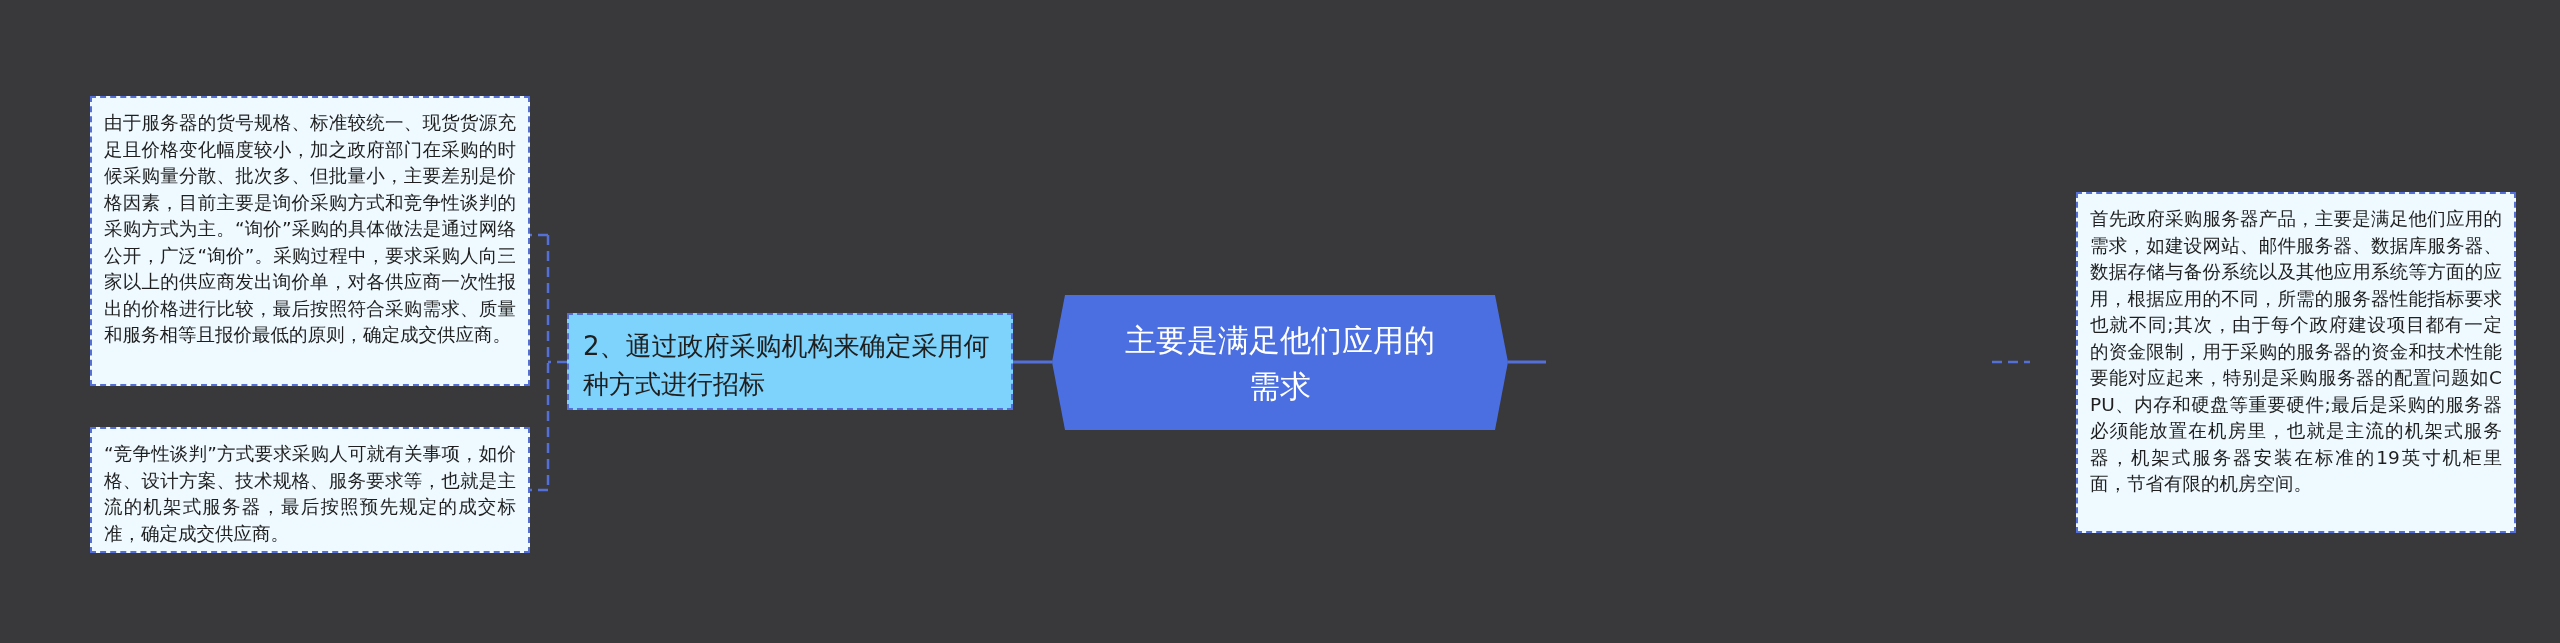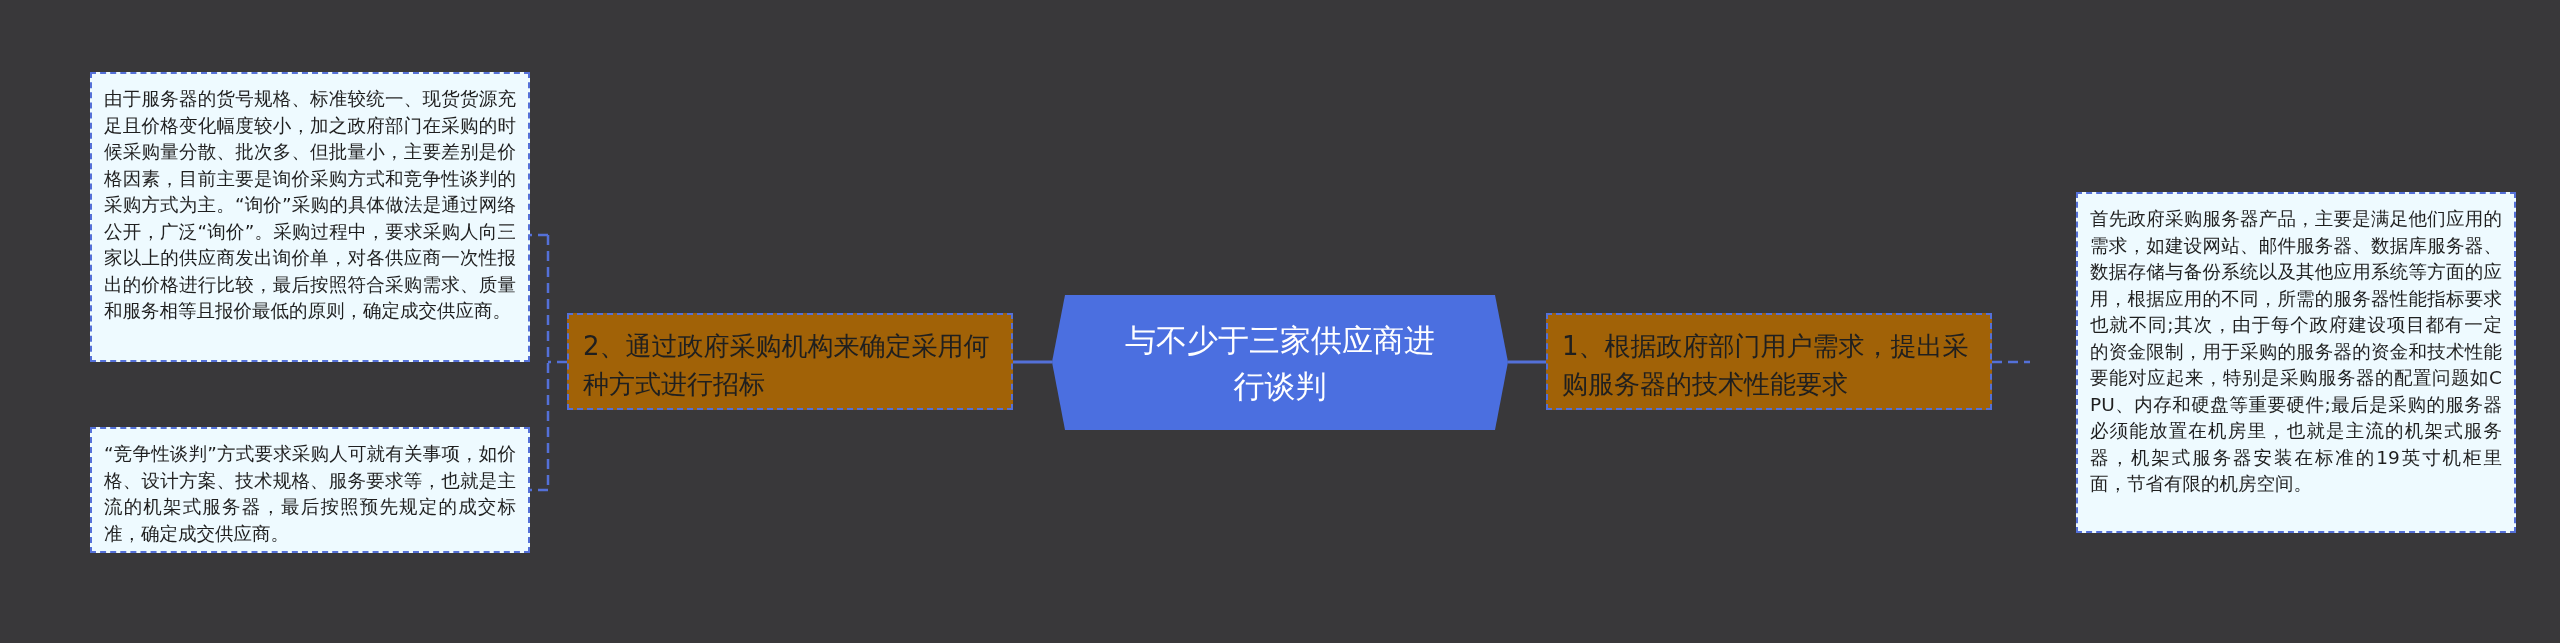--- a/index.html
+++ b/index.html
@@ -39,21 +39,21 @@
     box-sizing: border-box;
     z-index: 2;
   }
   .center-node .shape {
     position: absolute;
     inset: 0;
     z-index: -1;
   }
   .branch-node {
     position: absolute;
-    background: #a16207;
+    background: #7dd3fc;
     border: 2px dashed #5470d8;
     box-sizing: border-box;
     color: #1f1f1f;
     font-size: 26px;
     line-height: 38px;
     padding: 12px 14px 10px 14px;
     z-index: 2;
   }
   .leaf-node {
     position: absolute;
@@ -88,32 +88,29 @@
 
     <line x1="548" y1="490" x2="530" y2="490" stroke="#5470d8" stroke-width="2.5" stroke-dasharray="10,6"></line>
 
     <line x1="1992" y1="362" x2="2030" y2="362" stroke="#5470d8" stroke-width="2.5" stroke-dasharray="10,6"></line>
   </svg>
 
   <div class="center-node">
     <svg class="shape" viewBox="0 0 456 135" preserveAspectRatio="none">
       <polygon points="13,0 443,0 456,67 443,135 13,135 0,67" fill="#4b6fe0"></polygon>
     </svg>
-    <span>与不少于三家供应商进行谈判</span>
+    <span>主要是满足他们应用的需求</span>
   </div>
 
   <div class="branch-node" style="left:567px; top:313px; width:446px; height:97px;">
     <span>2、通过政府采购机构来确定采用何种方式进行招标</span>
   </div>
 
-  <div class="branch-node" style="left:1546px; top:313px; width:446px; height:97px;">
-    <span>1、根据政府部门用户需求，提出采购服务器的技术性能要求</span>
-  </div>
 
-  <div class="leaf-node" style="left:90px; top:72px; width:440px; height:290px;">
+  <div class="leaf-node" style="left:90px; top:96px; width:440px; height:290px;">
     <span>由于服务器的货号规格、标准较统一、现货货源充足且价格变化幅度较小，加之政府部门在采购的时候采购量分散、批次多、但批量小，主要差别是价格因素，目前主要是询价采购方式和竞争性谈判的采购方式为主。“询价”采购的具体做法是通过网络公开，广泛“询价”。采购过程中，要求采购人向三家以上的供应商发出询价单，对各供应商一次性报出的价格进行比较，最后按照符合采购需求、质量和服务相等且报价最低的原则，确定成交供应商。</span>
   </div>
 
   <div class="leaf-node" style="left:90px; top:427px; width:440px; height:126px;">
     <span>“竞争性谈判”方式要求采购人可就有关事项，如价格、设计方案、技术规格、服务要求等，也就是主流的机架式服务器，最后按照预先规定的成交标准，确定成交供应商。</span>
   </div>
 
   <div class="leaf-node" style="left:2030px; top:192px; width:440px; height:341px;margin-left:46px;">
     <span>首先政府采购服务器产品，主要是满足他们应用的需求，如建设网站、邮件服务器、数据库服务器、数据存储与备份系统以及其他应用系统等方面的应用，根据应用的不同，所需的服务器性能指标要求也就不同;其次，由于每个政府建设项目都有一定的资金限制，用于采购的服务器的资金和技术性能要能对应起来，特别是采购服务器的配置问题如CPU、内存和硬盘等重要硬件;最后是采购的服务器必须能放置在机房里，也就是主流的机架式服务器，机架式服务器安装在标准的19英寸机柜里面，节省有限的机房空间。</span>
   </div>

